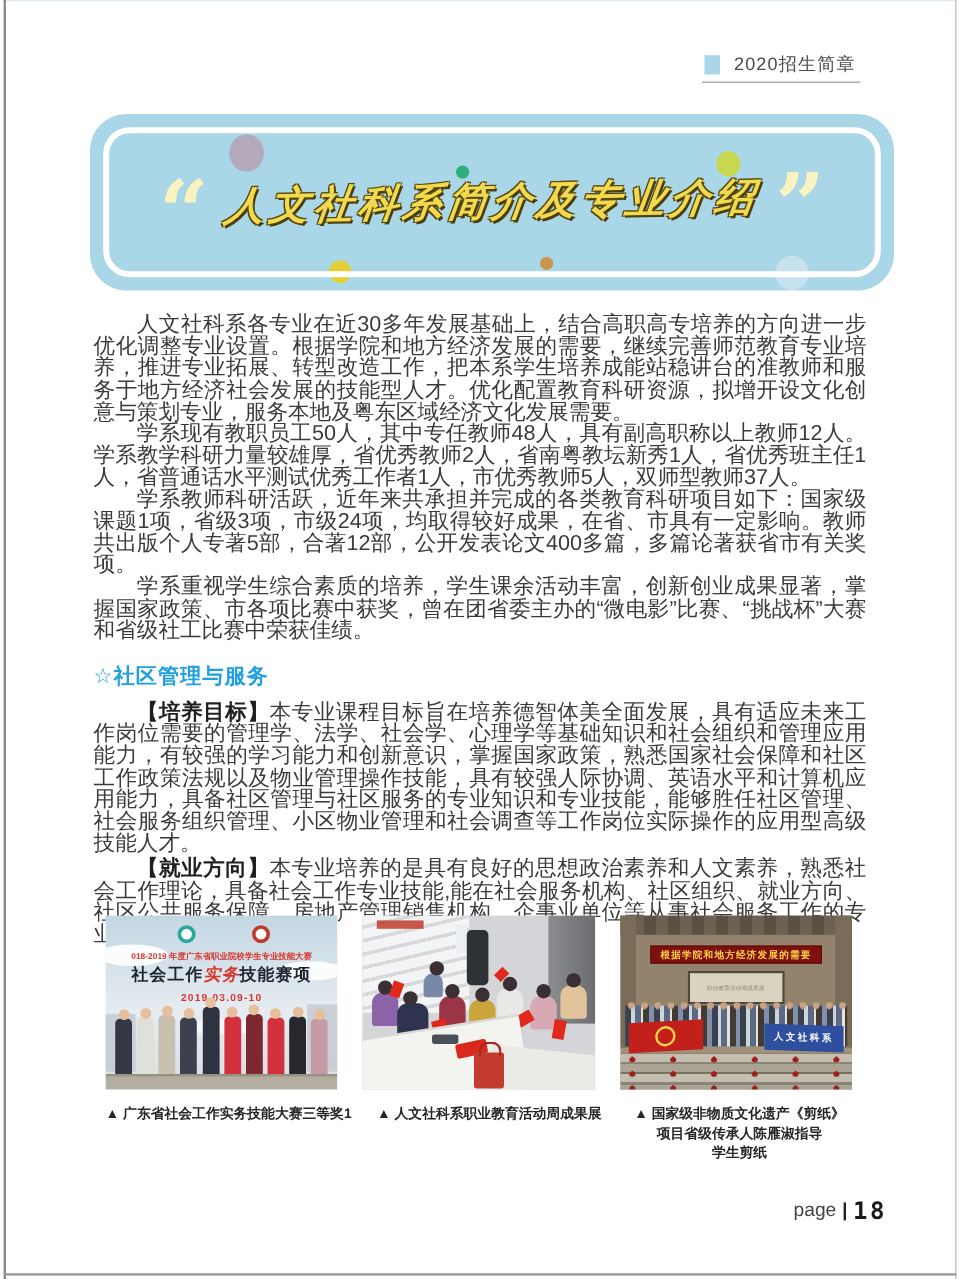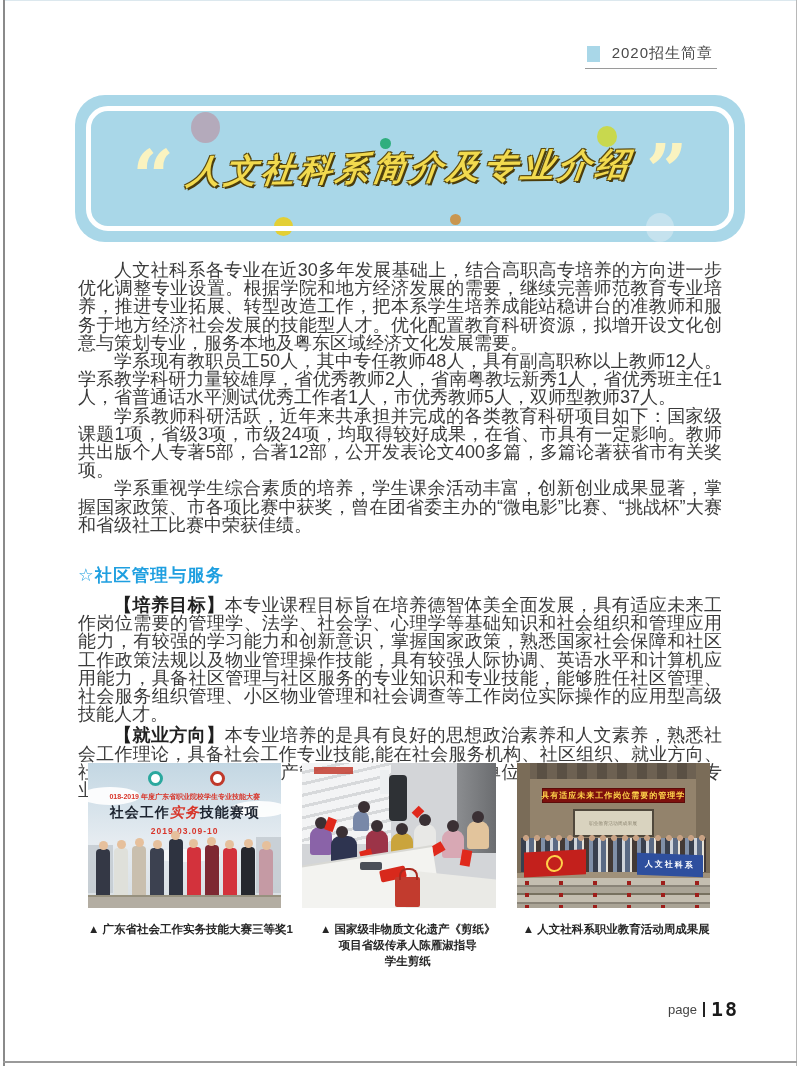--- a/index.html
+++ b/index.html
@@ -36,21 +36,21 @@
   .quote.open{transform:translateY(8px)}
   .quote.close{transform:translateY(2px)}
   .banner-title{font-family:"DejaVu Serif",serif;font-style:italic;font-weight:bold;
     font-size:33px;letter-spacing:4px;white-space:nowrap;color:#f2da4e;
     transform:skewX(-8deg) rotate(-1deg);
     text-shadow:-1px -1px 0 #5a4a10,1px -1px 0 #5a4a10,-1px 1px 0 #5a4a10,2px 2px 0 #4a3c0c}
 
   
   .content{position:absolute;left:78px;top:261px;width:644px}
   .body-p{font-size:18px;line-height:18.2px;text-align:justify;text-indent:2em;color:#3a3a3a}
-  .section-title{margin-top:29px;margin-bottom:9px;font-size:17.5px;font-weight:bold;
+  .section-title{margin-top:17px;margin-bottom:9px;font-size:17.5px;font-weight:bold;
                  color:#1e9fe0;letter-spacing:1px}
   .blocks .body-p{margin-top:3px}
   .blk-label{font-weight:bold;color:#1f1f1f}
 
   
   .photos{position:absolute;left:88px;top:763px;width:622px;height:145px;display:flex;gap:21px}
   .photo{flex:1;position:relative;overflow:hidden}
 
   
   .photo1{background:linear-gradient(180deg,#c3d7e3 0%,#e6ecf1 55%,#d8dee2 100%)}
@@ -151,21 +151,21 @@
     background:radial-gradient(circle 2.5px at 10px 5px,#9e1e1a 95%,transparent);
     background-size:34px 12px;background-repeat:repeat}
 
   
   .captions{position:absolute;left:88px;top:921px;width:622px;display:flex;gap:21px}
   .caption{flex:1;font-size:11.5px;font-weight:bold;line-height:16px;color:#262626;text-align:center}
   .caption span{display:block;white-space:nowrap}
 
   
   .footer{position:absolute;top:997px;right:60px;display:flex;align-items:center;gap:6px}
-  .pg-word{font-size:13px;color:#444}
+  .pg-word{font-size:16px;color:#444}
   .pg-bar{width:2px;height:15px;background:#222}
   .pg-num{font-size:20px;font-weight:bold;font-family:"DejaVu Sans Mono",monospace;
           letter-spacing:2px;color:#1a1a1a}
 </style>
 </head>
 <body>
 
 <div class="frame top"></div>
 <div class="frame left"></div>
 <div class="frame right"></div>
@@ -258,46 +258,46 @@
     <span class="p2-case"></span>
     <span class="p2-rp"></span>
     <span class="p2-bag"></span>
   </div>
 
   <div class="photo photo3">
     <div class="p3-ceil"></div>
     <span class="p3-pillar pl"></span>
     <span class="p3-pillar pr"></span>
     <div class="p3-led">
-        <span>具有适应未来工作岗位需要的管理学</span>
+        <span>根据学院和地方经济发展的需要</span>
       </div>
     <div class="p3-screen">
         <span>职业教育活动周成果展</span>
       </div>
     <div class="p3-crowd"></div>
     <div class="p3-flag-red"></div>
     <div class="p3-flag-blue">
         <span>人文社科系</span>
       </div>
     <div class="p3-desks"></div>
   </div>
 
 </div>
 
 <div class="captions">
   <div class="caption">
     <span>▲ 广东省社会工作实务技能大赛三等奖1</span>
   </div>
   <div class="caption">
+    <span>▲ 人文社科系职业教育活动周成果展</span>
+  </div>
+  <div class="caption">
     <span>▲ 国家级非物质文化遗产《剪纸》</span>
     <span>项目省级传承人陈雁淑指导</span>
     <span>学生剪纸</span>
-  </div>
-  <div class="caption">
-    <span>▲ 人文社科系职业教育活动周成果展</span>
   </div>
 </div>
 
 <div class="footer">
   <span class="pg-word">page</span>
   <span class="pg-bar"></span>
   <span class="pg-num">18</span>
 </div>
 
 </body></html>

